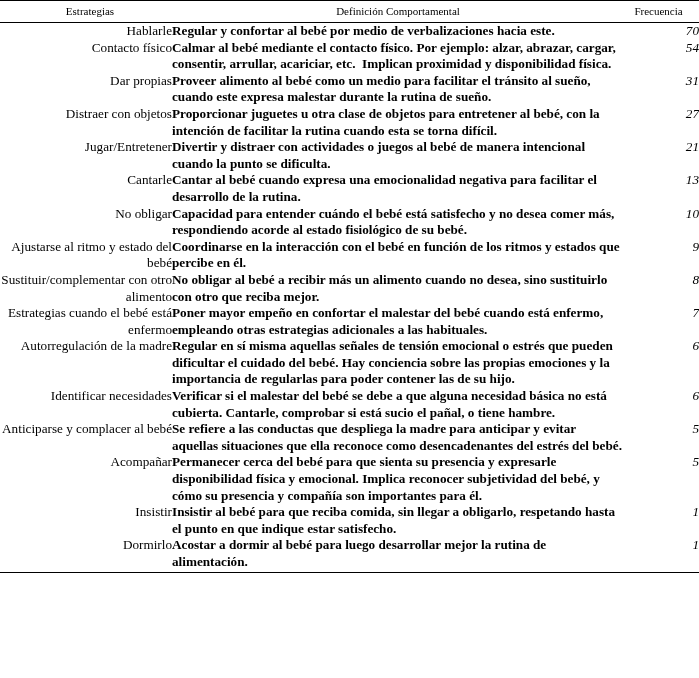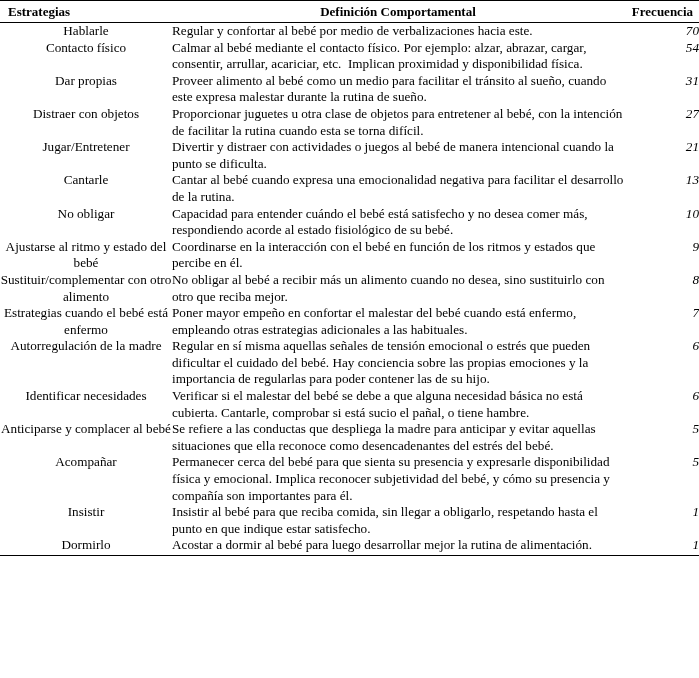--- a/index.html
+++ b/index.html
@@ -28,24 +28,25 @@
     border-collapse: collapse;
     table-layout: fixed;
     font-size: 13.2px;
     line-height: 16.6px;
   }
 
   table.strategies thead tr.header-row th {
     border-top: 1.2px solid #000;
     border-bottom: 1.2px solid #000;
     padding: 2px 0 2px 0;
-    font-weight: bold;
+    font-weight: normal;
     vertical-align: bottom;
-    font-size: 13px;
+    font-size: 11px;
     line-height: 17px;
+    text-align: center;
   }
 
   th.col-strategy {
     width: 172px;
     text-align: left;
     padding-left: 8px !important;
     box-sizing: border-box;
   }
   th.col-definition {
     width: 452px;
@@ -63,28 +64,29 @@
     vertical-align: top;
     padding: 0;
     border: none;
   }
 
   td.cell-strategy {
     width: 172px;
     padding-left: 8px;
     padding-right: 6px;
     box-sizing: border-box;
-    text-align: center;
+    text-align: right;
     font-family: Liberation Serif, serif;
   }
   td.cell-definition {
     width: 452px;
     padding-right: 8px;
     box-sizing: border-box;
     text-align: left;
+    font-weight: bold;
   }
   td.cell-frequency {
     width: 75px;
     box-sizing: border-box;
     text-align: right;
     padding-right: 32px;
     font-style: italic;
   }
 
   tbody tr.data-row:last-child td {

